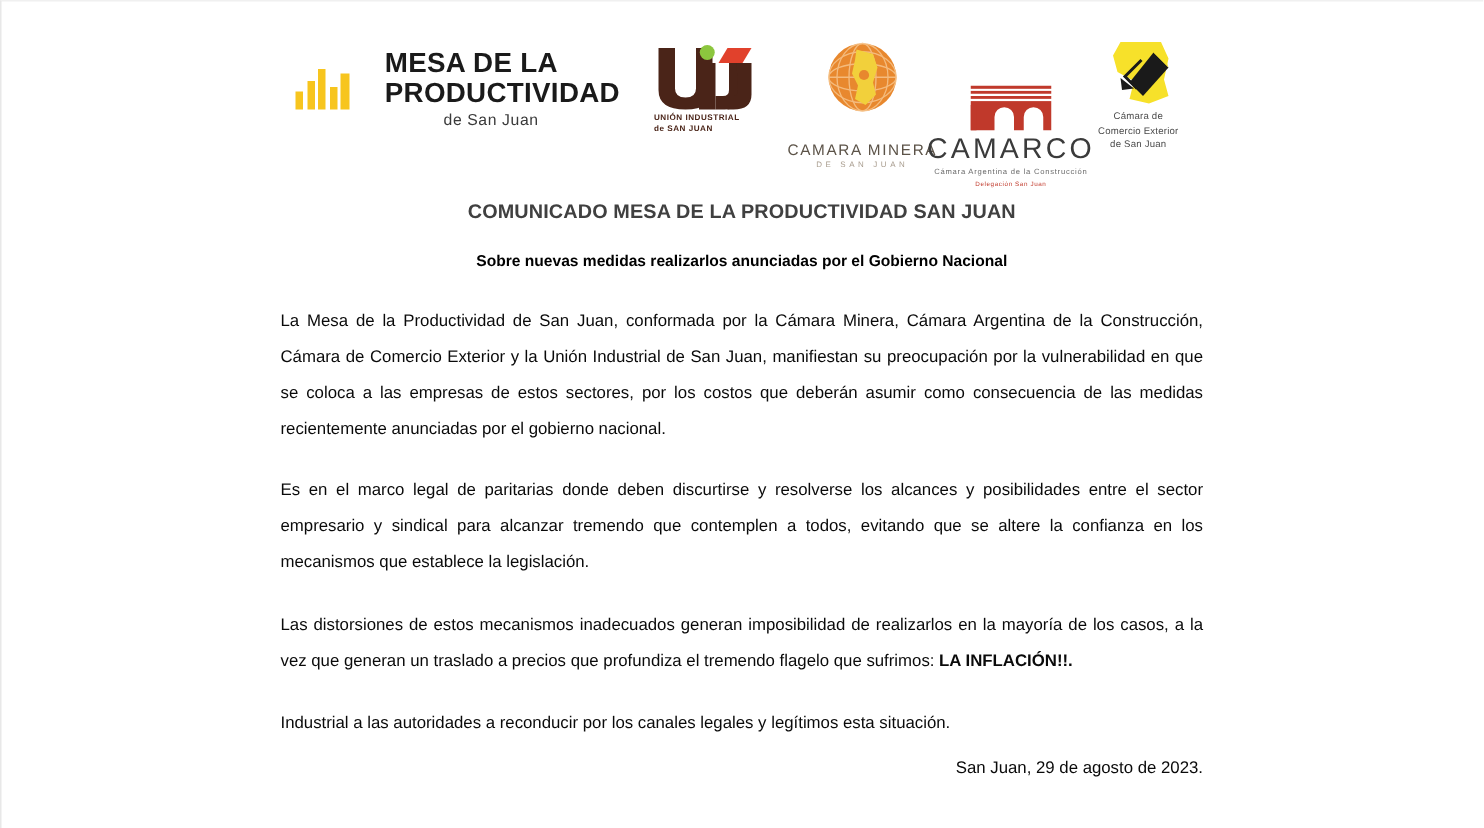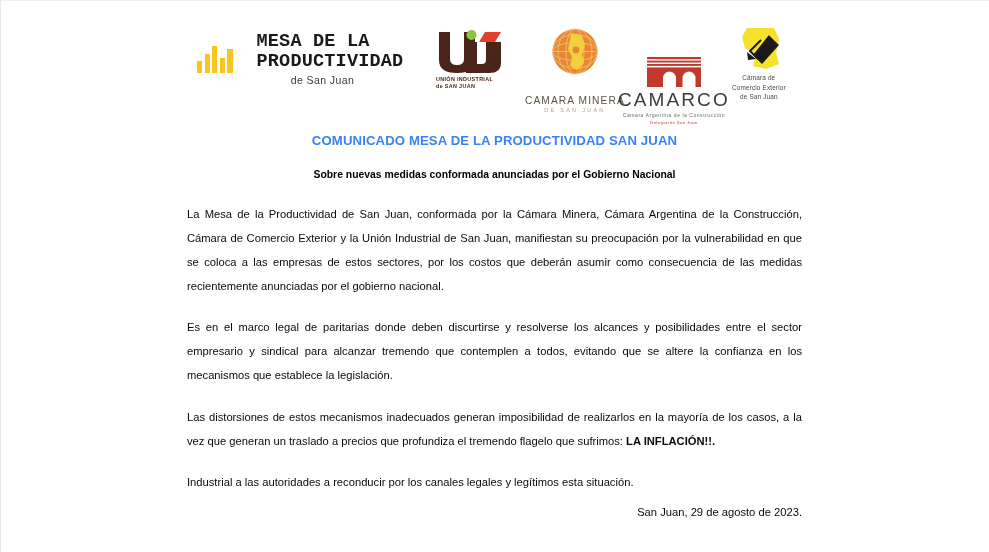--- a/index.html
+++ b/index.html
@@ -53,21 +53,21 @@
     width: 5.2px;
     background: #F7C51E;
   }
   .mesa-chart .b1 { height: 12px; }
   .mesa-chart .b2 { height: 19px; }
   .mesa-chart .b3 { height: 27px; }
   .mesa-chart .b4 { height: 15px; }
   .mesa-chart .b5 { height: 24px; }
   .mesa-text { line-height: 1; }
   .mesa-l1, .mesa-l2 {
-    font-family: Liberation Mono, monospace;
+    font-family: Liberation Sans, sans-serif;
     font-weight: bold;
     font-size: 18.5px;
     letter-spacing: 0.2px;
     color: #1a1a1a;
     display: block;
     padding-left: 15px;
   }
   .mesa-l2 { margin-top: 1px; }
   .mesa-l3 {
     display: block;
@@ -154,21 +154,21 @@
     position: absolute;
     left: 186px;
     top: 132px;
     width: 615px;
   }
   .doc-title {
     text-align: center;
     font-size: 13.2px;
     font-weight: bold;
     letter-spacing: 0.1px;
-    color: #3b82f6;
+    color: #404040;
     margin: 0;
     font-family: "Liberation Sans", sans-serif;
   }
   .doc-subtitle {
     text-align: center;
     font-size: 10.4px;
     font-weight: bold;
     color: #000;
     margin: 21px 0 0 0;
     font-family: "Liberation Sans", sans-serif;
@@ -278,21 +278,21 @@
         <span>de San Juan</span>
       </div>
     </div>
 
   </div>
 
   <div class="doc">
 
     <h1 class="doc-title">COMUNICADO MESA DE LA PRODUCTIVIDAD SAN JUAN</h1>
 
-    <h2 class="doc-subtitle">Sobre nuevas medidas conformada anunciadas por el Gobierno Nacional</h2>
+    <h2 class="doc-subtitle">Sobre nuevas medidas realizarlos anunciadas por el Gobierno Nacional</h2>
 
     <p class="para" id="para-1">La Mesa de la Productividad de San Juan, conformada por la Cámara Minera, Cámara Argentina de la Construcción, Cámara de Comercio Exterior y la Unión Industrial de San Juan, manifiestan su preocupación por la vulnerabilidad  en que se coloca a las empresas de estos sectores, por los costos que deberán asumir como consecuencia de las medidas recientemente anunciadas por el gobierno nacional.</p>
 
     <p class="para" id="para-2">Es en el marco legal de paritarias donde deben discurtirse y resolverse los alcances y posibilidades entre el sector empresario y sindical para alcanzar tremendo que contemplen a todos, evitando que se altere la confianza en los mecanismos que establece la legislación.</p>
 
     <p class="para" id="para-3"><span>Las distorsiones de estos mecanismos inadecuados generan imposibilidad de realizarlos en la mayoría de los casos, a la vez que generan un traslado a precios que profundiza el tremendo flagelo que sufrimos:  </span><span class="bold-inline">LA INFLACIÓN!!.</span></p>
 
     <p class="para" id="para-4">Industrial a las autoridades a reconducir por los canales legales y legítimos esta situación.</p>
 
     <div class="signature">San Juan, 29 de agosto de 2023.</div>

